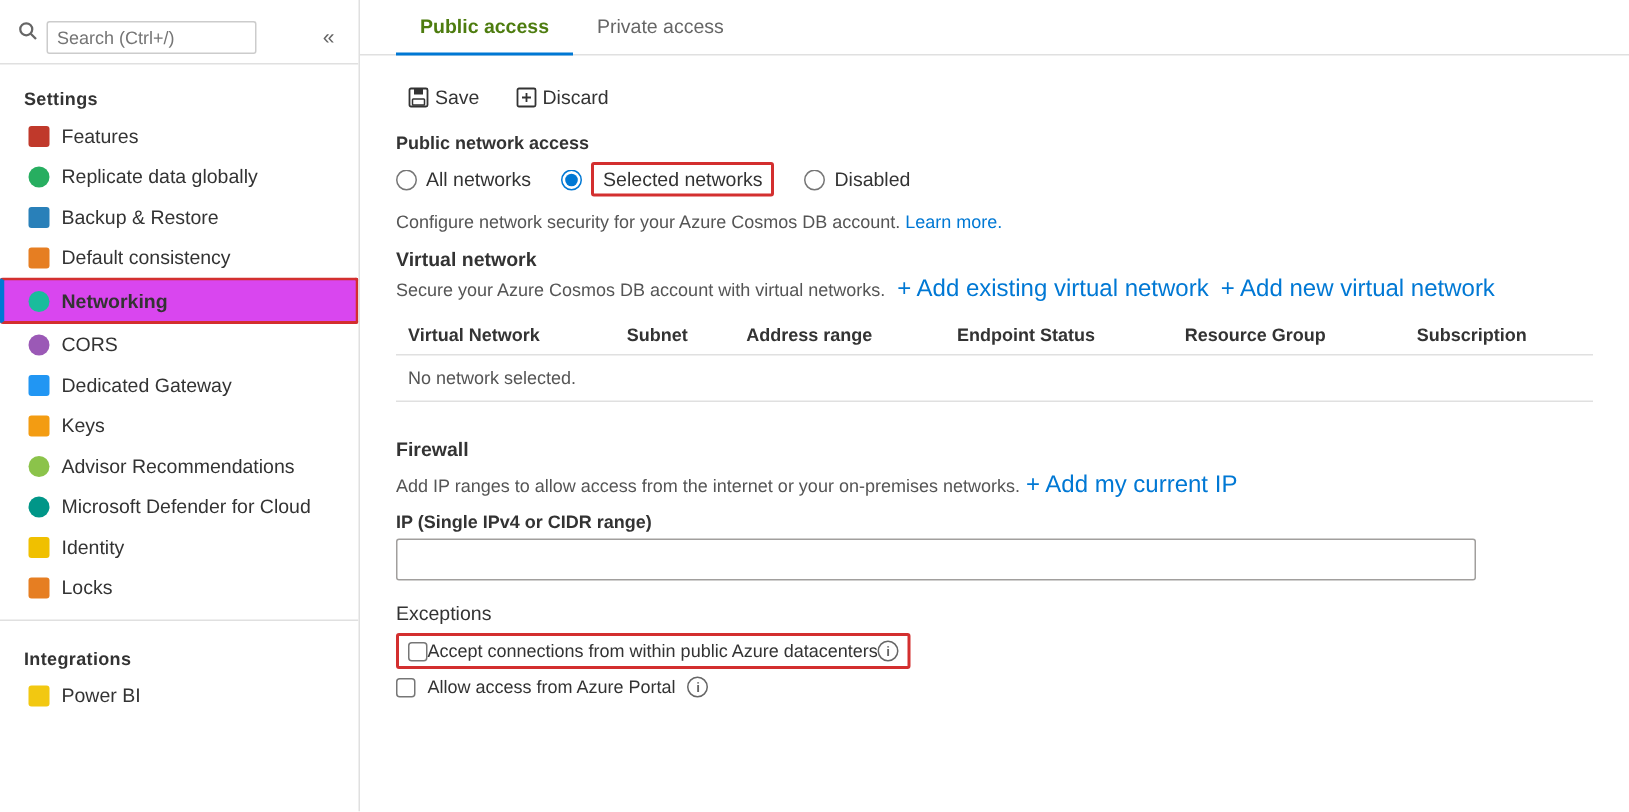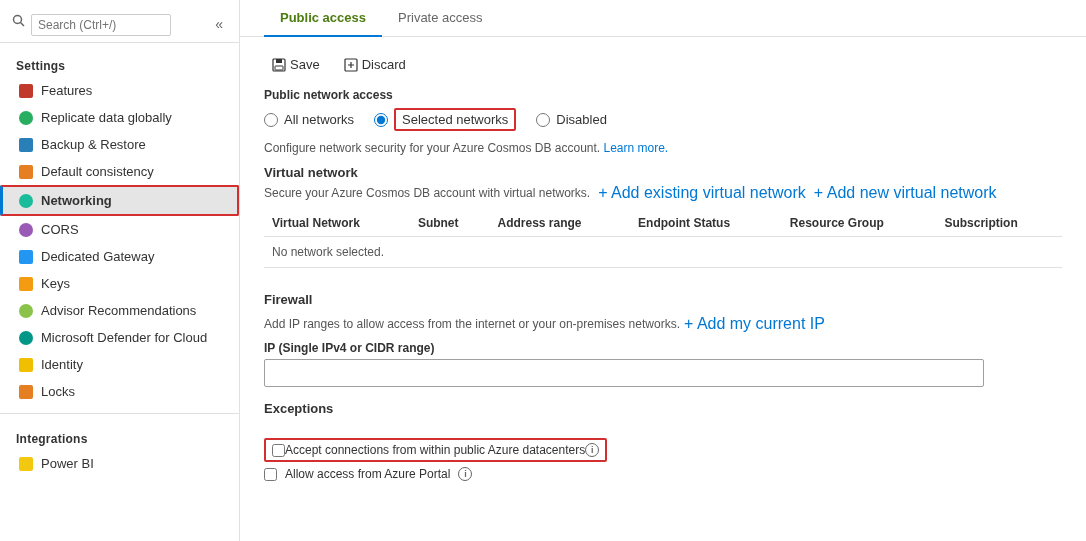--- a/index.html
+++ b/index.html
@@ -43,21 +43,21 @@
     .vnet-table tr:last-child td { border-bottom: 1px solid #e0e0e0; }
     .no-network { color: #666; font-size: 12px; padding: 8px 0; }
 
     .firewall-section { margin-top: 14px; }
     .firewall-header { display: flex; align-items: center; gap: 12px; margin-bottom: 4px; }
     .firewall-desc { font-size: 12px; color: #555; margin-bottom: 8px; display: flex; align-items: center; gap: 4px; }
     .ip-label { font-size: 12px; font-weight: 600; color: #333; margin-bottom: 4px; }
     .ip-input { width: 100%; max-width: 720px; height: 28px; border: 1px solid #a19f9d; border-radius: 2px; padding: 4px 8px; font-size: 12px; display: block; }
 
     .exceptions-section { margin-top: 14px; }
-    .exceptions-title { font-size: 13px; font-weight: 700; color: #333; margin-bottom: 22px; }
+    .exceptions-title { font-size: 13px; font-weight: 400; color: #333; margin-bottom: 6px; }
     .checkbox-row { display: flex; align-items: center; gap: 8px; margin-bottom: 5px; font-size: 12px; }
     .checkbox-row input[type=checkbox] { width: 13px; height: 13px; accent-color: #0078d4; }
     .exceptions-box-outline { border: 2px solid #d32f2f; border-radius: 2px; padding: 3px 6px; display: inline-flex; align-items: flex-end; gap: 0; }
     .info-circle { display: inline-flex; align-items: center; justify-content: center; width: 14px; height: 14px; border-radius: 50%; border: 1px solid #666; color: #666; font-size: 9px; cursor: pointer; font-weight: bold; }
 
     .networking-item { border: 2px solid #d32f2f; border-radius: 2px; }
   </style>
 </head>
 <body>
 
@@ -82,21 +82,21 @@
     <span>Replicate data globally</span>
   </div>
   <div class="sidebar-item">
     <span style="width:14px;height:14px;background:#2980b9;border-radius:2px;display:inline-block;flex-shrink:0;"></span>
     <span>Backup &amp; Restore</span>
   </div>
   <div class="sidebar-item">
     <span style="width:14px;height:14px;background:#e67e22;border-radius:2px;display:inline-block;flex-shrink:0;"></span>
     <span>Default consistency</span>
   </div>
-  <div class="sidebar-item networking-item" style="border:2px solid #d32f2f;background:#e5e5e5;border-left:3px solid #0078d4;">
+  <div class="sidebar-item networking-item" style="border:2px solid #d32f2f;background:#d946ef;border-left:3px solid #0078d4;">
     <span style="width:14px;height:14px;background:#1abc9c;border-radius:50%;display:inline-block;flex-shrink:0;"></span>
     <span style="font-weight:600;">Networking</span>
   </div>
   <div class="sidebar-item">
     <span style="width:14px;height:14px;background:#9b59b6;border-radius:50%;display:inline-block;flex-shrink:0;"></span>
     <span>CORS</span>
   </div>
   <div class="sidebar-item">
     <span style="width:14px;height:14px;background:#2196f3;border-radius:2px;display:inline-block;flex-shrink:0;"></span>
     <span>Dedicated Gateway</span>

